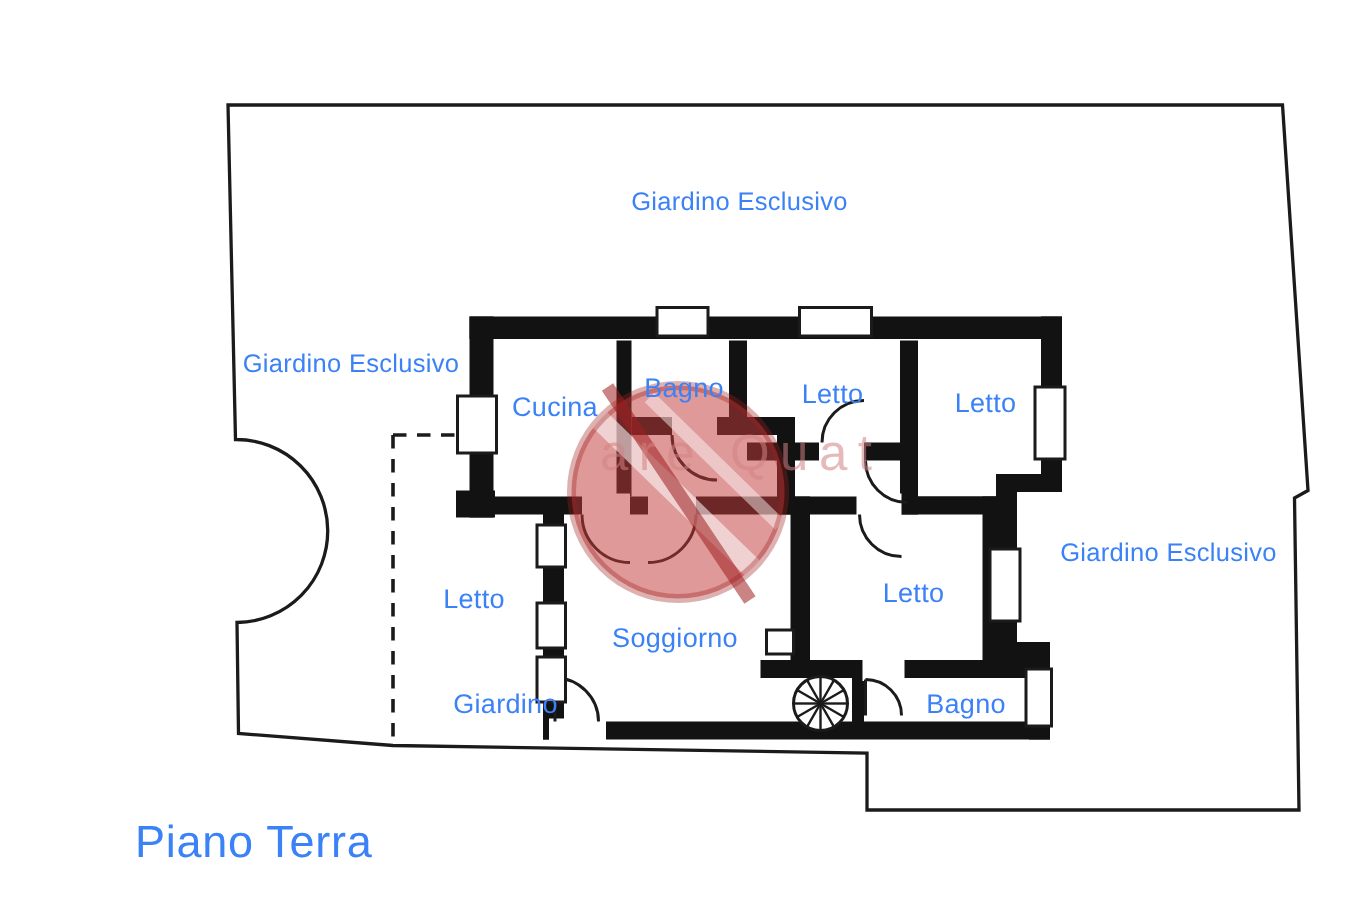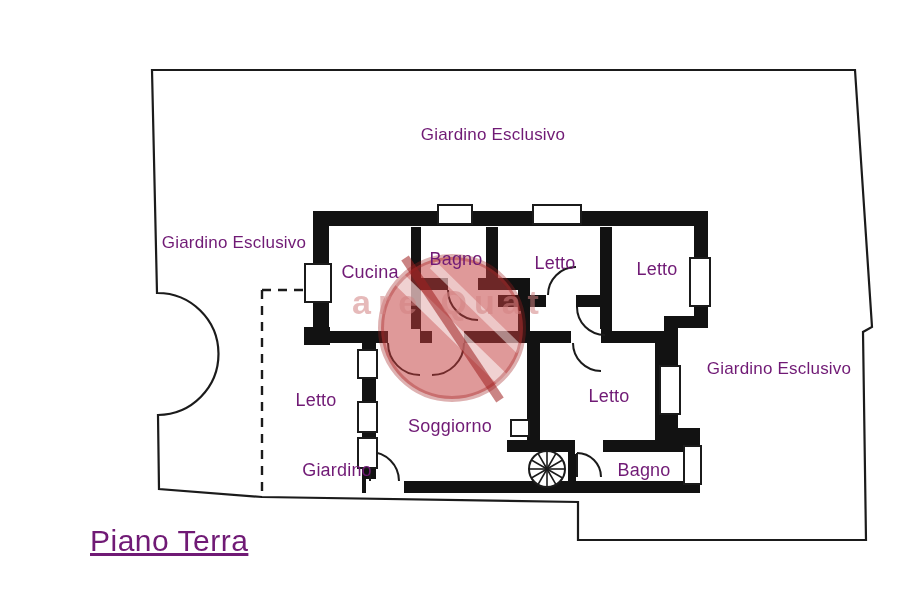--- a/index.html
+++ b/index.html
@@ -3,29 +3,29 @@
 <meta charset="utf-8">
 <style>
   html,body{margin:0;padding:0;background:#e9e9e9;}
   #stage{
     position:relative;width:900px;height:600px;background:#ffffff;
     font-family:"Liberation Sans", sans-serif;overflow:hidden;
   }
   #plan-svg{position:absolute;left:0;top:0;}
   .lbl{
     position:absolute;transform:translate(-50%,-50%);
-    color:#701a75;font-size:18px;white-space:nowrap;letter-spacing:.2px;
+    color:#3b82f6;font-size:18px;white-space:nowrap;letter-spacing:.2px;
   }
   .lbl.garden{font-size:17px;}
   .lbl.title{
     transform:none;font-size:30px;letter-spacing:.5px;
   }
   .lbl.watermark-text{
     transform:none;font-size:34px;letter-spacing:7px;
-    color:rgba(210,130,130,0.55);font-weight:bold;
+    color:rgba(210,130,130,0.55);font-weight:normal;margin-left:48px;
   }
 </style>
 </head>
 <body>
 
 <div id="stage">
 
   <svg id="plan-svg" width="900" height="600" viewBox="0 0 900 600">
 
     <g fill="none" stroke="#1b1b1b" stroke-width="2.2" stroke-linejoin="miter">
@@ -148,14 +148,14 @@
   <div class="lbl" style="left:316px;top:400px;">Letto</div>
 
   <div class="lbl" style="left:450px;top:426px;">Soggiorno</div>
 
   <div class="lbl" style="left:609px;top:396px;">Letto</div>
 
   <div class="lbl" style="left:337px;top:470px;">Giardino</div>
 
   <div class="lbl" style="left:644px;top:470px;">Bagno</div>
 
-  <div class="lbl title" style="left:90px;top:524px;text-decoration:underline;">Piano Terra</div>
+  <div class="lbl title" style="left:90px;top:545px;">Piano Terra</div>
 </div>
 
 </body></html>

